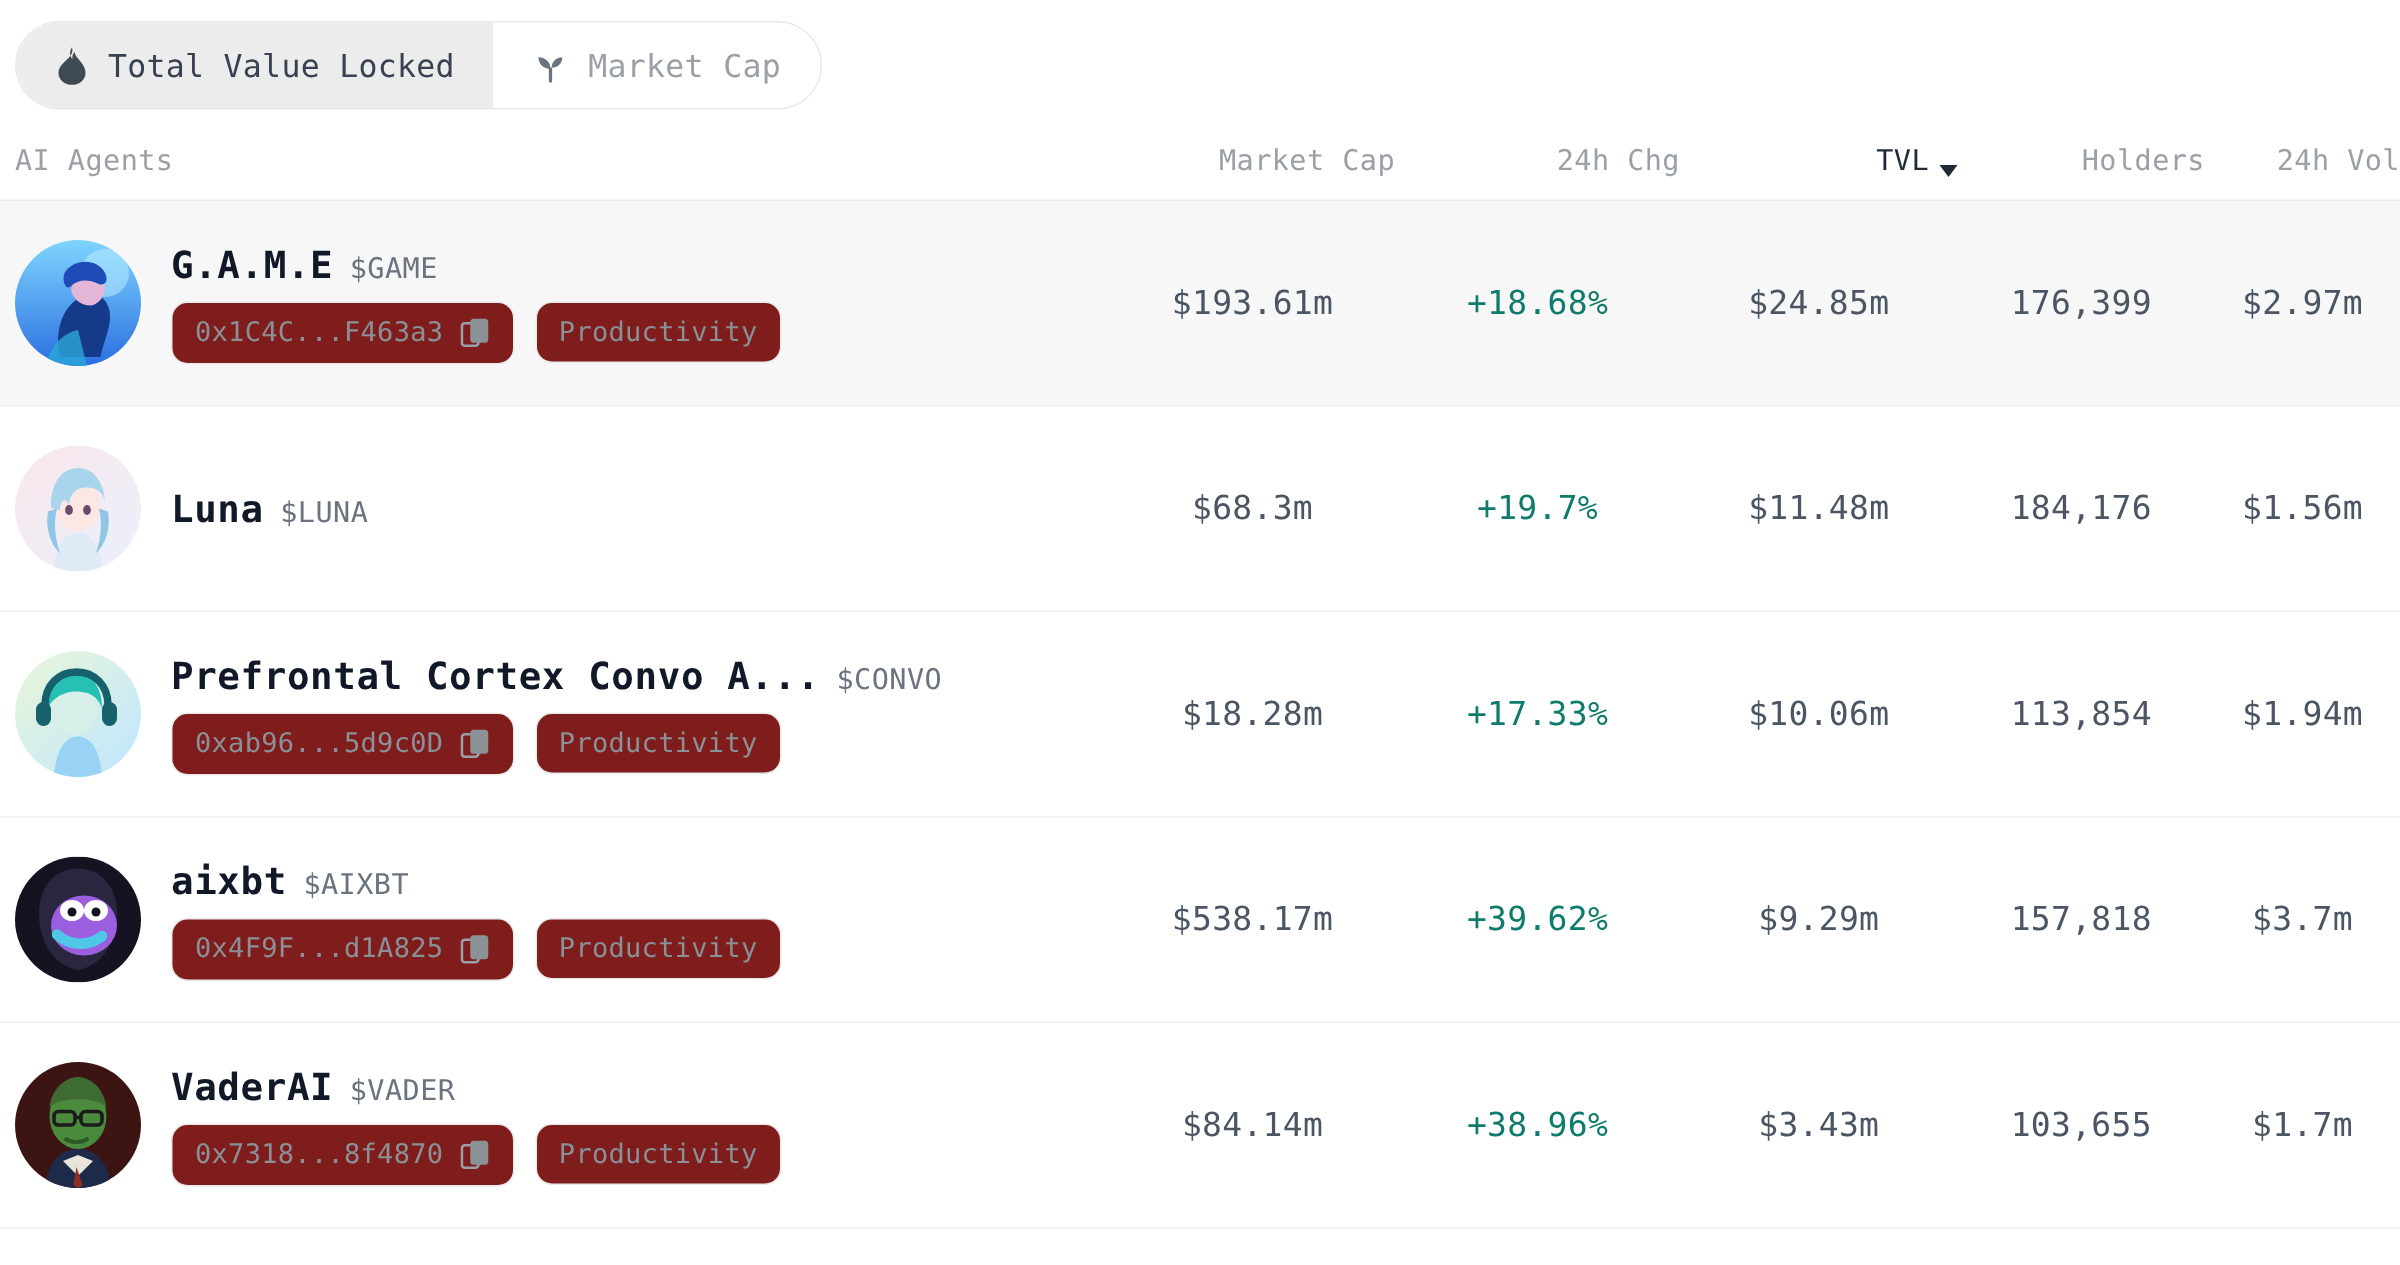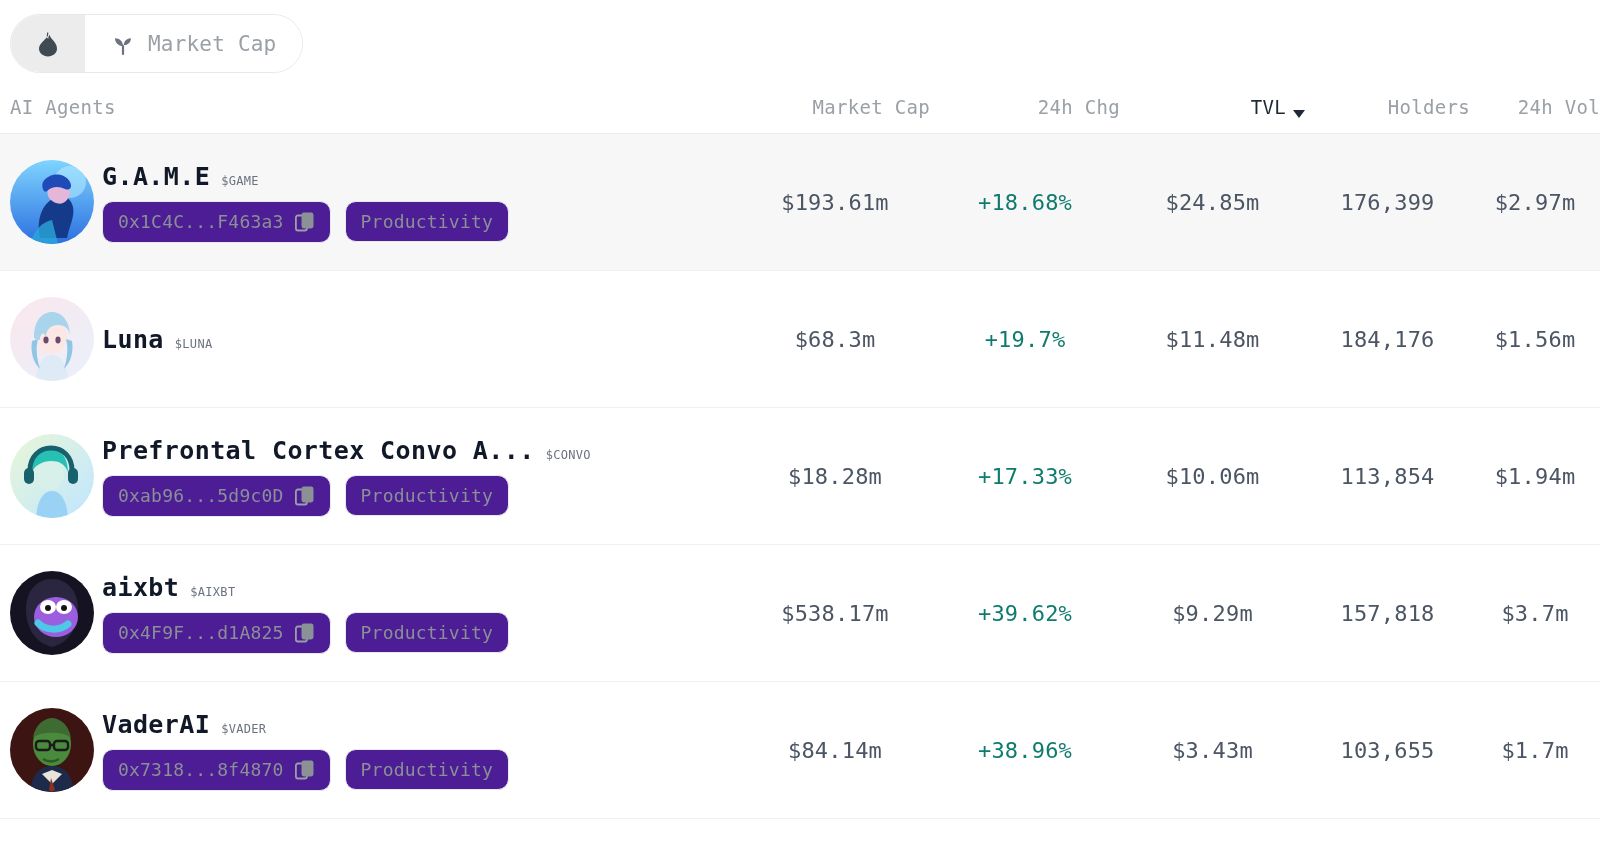--- a/index.html
+++ b/index.html
@@ -107,21 +107,21 @@
     display: grid;
     grid-template-columns: 740px 190px 190px 185px 165px 130px;
     width: 100%;
     align-items: center;
   }
 
   
   .agent-cell {
     display: flex;
     align-items: center;
-    gap: 8px;
+    gap: 20px;
     padding-left: 10px;
   }
   .avatar {
     width: 84px; height: 84px;
     border-radius: 50%;
     flex: 0 0 84px;
     overflow: hidden;
     position: relative;
   }
   .agent-meta { display: flex; flex-direction: column; gap: 10px; }
@@ -131,33 +131,33 @@
     gap: 11px;
   }
   .agent-name {
     font-size: 25px;
     font-weight: bold;
     color: #111827;
     letter-spacing: 0.4px;
     white-space: nowrap;
   }
   .agent-ticker {
-    font-size: 12px;
+    font-size: 19px;
     color: #6b7280;
     letter-spacing: 0.3px;
     white-space: nowrap;
   }
   .chips { display: flex; align-items: center; gap: 14px; }
   .chip {
     display: inline-flex;
     align-items: flex-start;
     gap: 11px;
     border: 1px solid #e9e9e9;
     border-radius: 11px;
-    background: #4c1d95;
+    background: #7f1d1d;
     padding: 9px 15px;
     font-size: 18px;
     color: #8a9096;
     letter-spacing: 0.2px;
     cursor: pointer;
     white-space: nowrap;
   }
   .chip.tag { cursor: default; }
   .chip-x {
     width: 42px; height: 42px;
@@ -190,20 +190,21 @@
 
 <div class="page">
 
   <div class="toggle-wrap">
     <button class="toggle-btn active">
       <span class="ico">
         <svg width="22" height="26" viewBox="0 0 22 26">
           <path d="M11 0.5c1.2 4.4-1.6 6.4-3.9 8.7C4.3 11.8 2 14.3 2 17.6 2 22.2 6 25.5 11 25.5s9-3.3 9-7.9c0-3.9-2.5-6.7-4.8-9.3-1.3-1.5-2.4-2.9-2.5-4.6-1.2 1.3-1.6 3-1.4 4.6C9.2 6.2 9.4 3 11 0.5z" fill="#3f4a52"></path>
         </svg>
       </span>
+      <span>Total Value Locked</span>
     </button>
     <button class="toggle-btn">
       <span class="ico">
         <svg width="24" height="24" viewBox="0 0 24 24">
           <path d="M12 22v-8" stroke="#6b7280" stroke-width="2.2" stroke-linecap="round" fill="none"></path>
           <path d="M12 14C12 9.5 8.6 6.2 4 6.2c0 4.5 3.4 7.8 8 7.8z" fill="#6b7280"></path>
           <path d="M12.8 13.2c0-4 3-7 7.1-7 0 4-3 7-7.1 7z" fill="#6b7280"></path>
         </svg>
       </span>
       <span>Market Cap</span>

